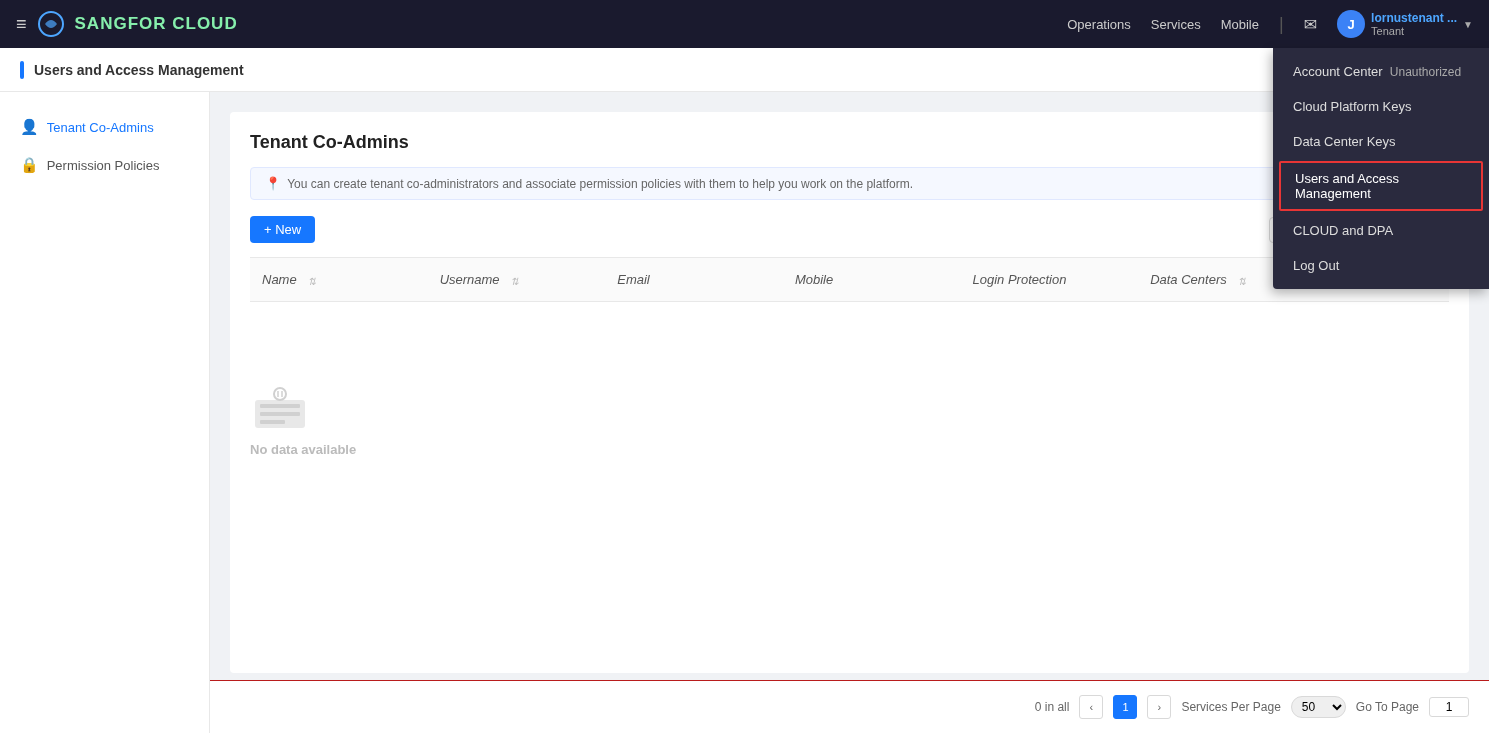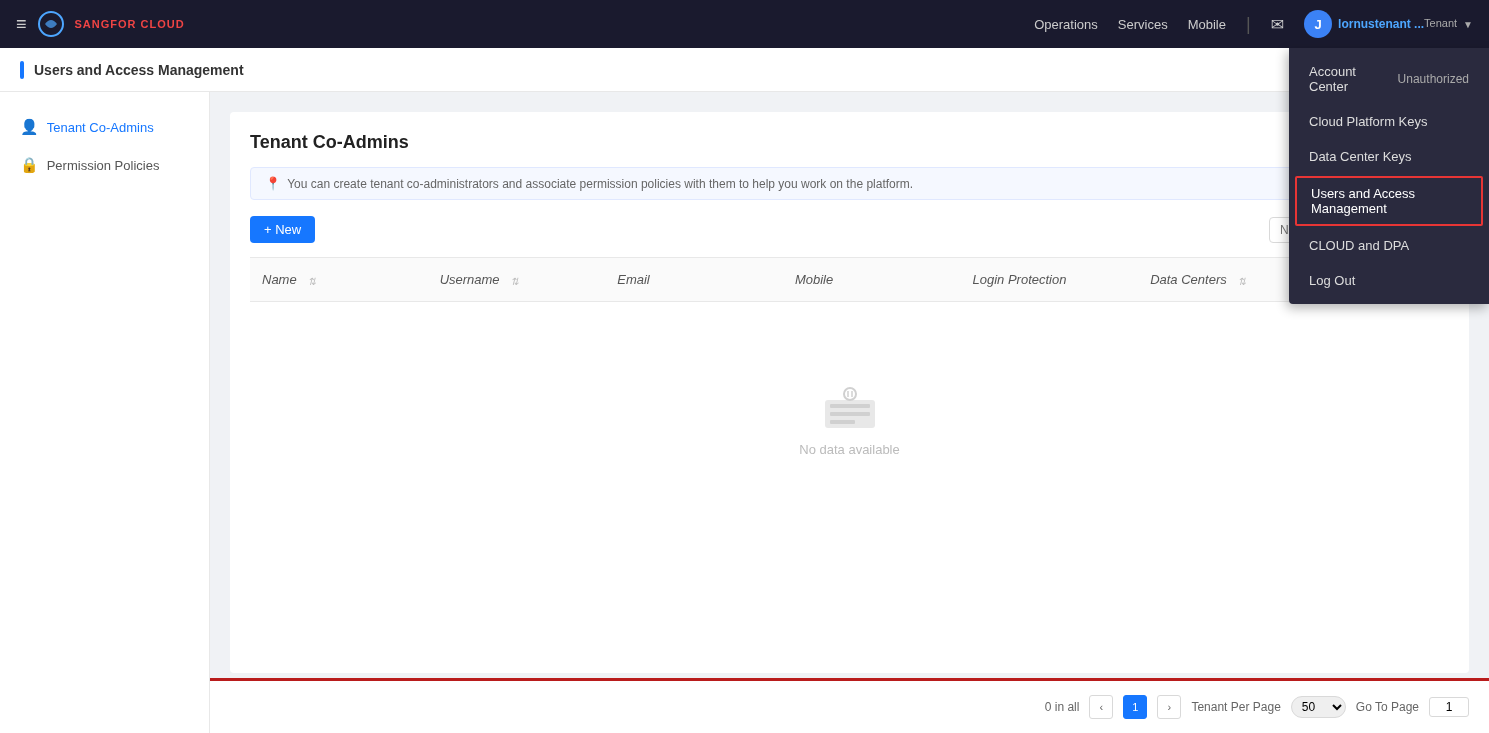--- a/index.html
+++ b/index.html
@@ -20,23 +20,23 @@
       display: flex;
       align-items: center;
       gap: 10px;
     }
     .menu-icon {
       cursor: pointer;
       font-size: 18px;
       color: #ccc;
     }
     .logo-text {
-      color: #ef4444;
+      color: #86efac;
       font-weight: bold;
-      font-size: 11px;
+      font-size: 17px;
       letter-spacing: 1px;
     }
     .logo-icon {
       width: 28px;
       height: 28px;
     }
     .topnav-right {
       margin-left: auto;
       display: flex;
       align-items: center;
@@ -67,21 +67,21 @@
       height: 28px;
       border-radius: 50%;
       background: #3b82f6;
       display: flex;
       align-items: center;
       justify-content: center;
       color: #fff;
       font-size: 13px;
       font-weight: bold;
     }
-    .user-info { display: flex; flex-direction: row; }
+    .user-info { display: flex; flex-direction: column; }
     .user-name { color: #4da6ff; font-size: 12px; font-weight: bold; }
     .user-role { color: #aaa; font-size: 11px; }
     .user-chevron { color: #aaa; font-size: 10px; }
 
     
     .breadcrumb-bar {
       background: #fff;
       height: 44px;
       display: flex;
       align-items: center;
@@ -207,41 +207,42 @@
       align-items: flex-end;
       gap: 11px;
       font-style: italic;
     }
     .sort-icon { color: #bbb; font-size: 10px; }
 
     
     .empty-state {
       display: flex;
       flex-direction: column;
-      align-items: center;
+      align-items: flex-start;
       justify-content: center;
       padding: 80px 0;
       color: #bbb;
+      font-weight: bold;
     }
     .empty-icon {
       width: 60px;
       height: 50px;
       margin-bottom: 10px;
     }
     .empty-text { font-size: 13px; color: #bbb; }
 
     
     .pagination-bar {
       display: flex;
       align-items: center;
       justify-content: flex-end;
       gap: 10px;
       padding: 14px 20px;
       background: #fff;
-      border-top: 3px solid #b91c1c;
+      border-top: 1px solid #b91c1c;
       position: absolute;
       bottom: 0;
       left: 0;
       right: 0;
     }
     .pagination-info { color: #666; font-size: 12px; }
     .pagination-btn {
       width: 24px;
       height: 24px;
       border: 1px solid #d9d9d9;
@@ -275,21 +276,21 @@
       font-size: 12px;
       outline: none;
       text-align: center;
     }
 
     
     .dropdown-overlay {
       position: fixed;
       top: 48px;
       right: 0;
-      width: 200px;
+      width: 216px;
       background: #2a2a3e;
       z-index: 200;
       border-radius: 0 0 0 4px;
       padding: 6px 0;
       box-shadow: -2px 4px 12px rgba(0,0,0,0.3);
     }
     .dropdown-item {
       padding: 10px 20px;
       color: #ddd;
       font-size: 13px;
@@ -407,21 +408,21 @@
         </svg>
         <span class="empty-text">No data available</span>
       </div>
     </div>
 
     <div class="pagination-bar">
       <span class="pagination-info">0 in all</span>
       <button class="pagination-btn">‹</button>
       <button class="pagination-btn active">1</button>
       <button class="pagination-btn">›</button>
-      <span class="pagination-label">Tenant Per Page</span>
+      <span class="pagination-label">Services Per Page</span>
       <select class="pagination-select">
         <option>50</option>
         <option>100</option>
         <option>200</option>
       </select>
       <span class="pagination-label">Go To Page</span>
       <input class="pagination-goto-input" type="text" value="1" style="">
     </div>
   </main>
 </div>

